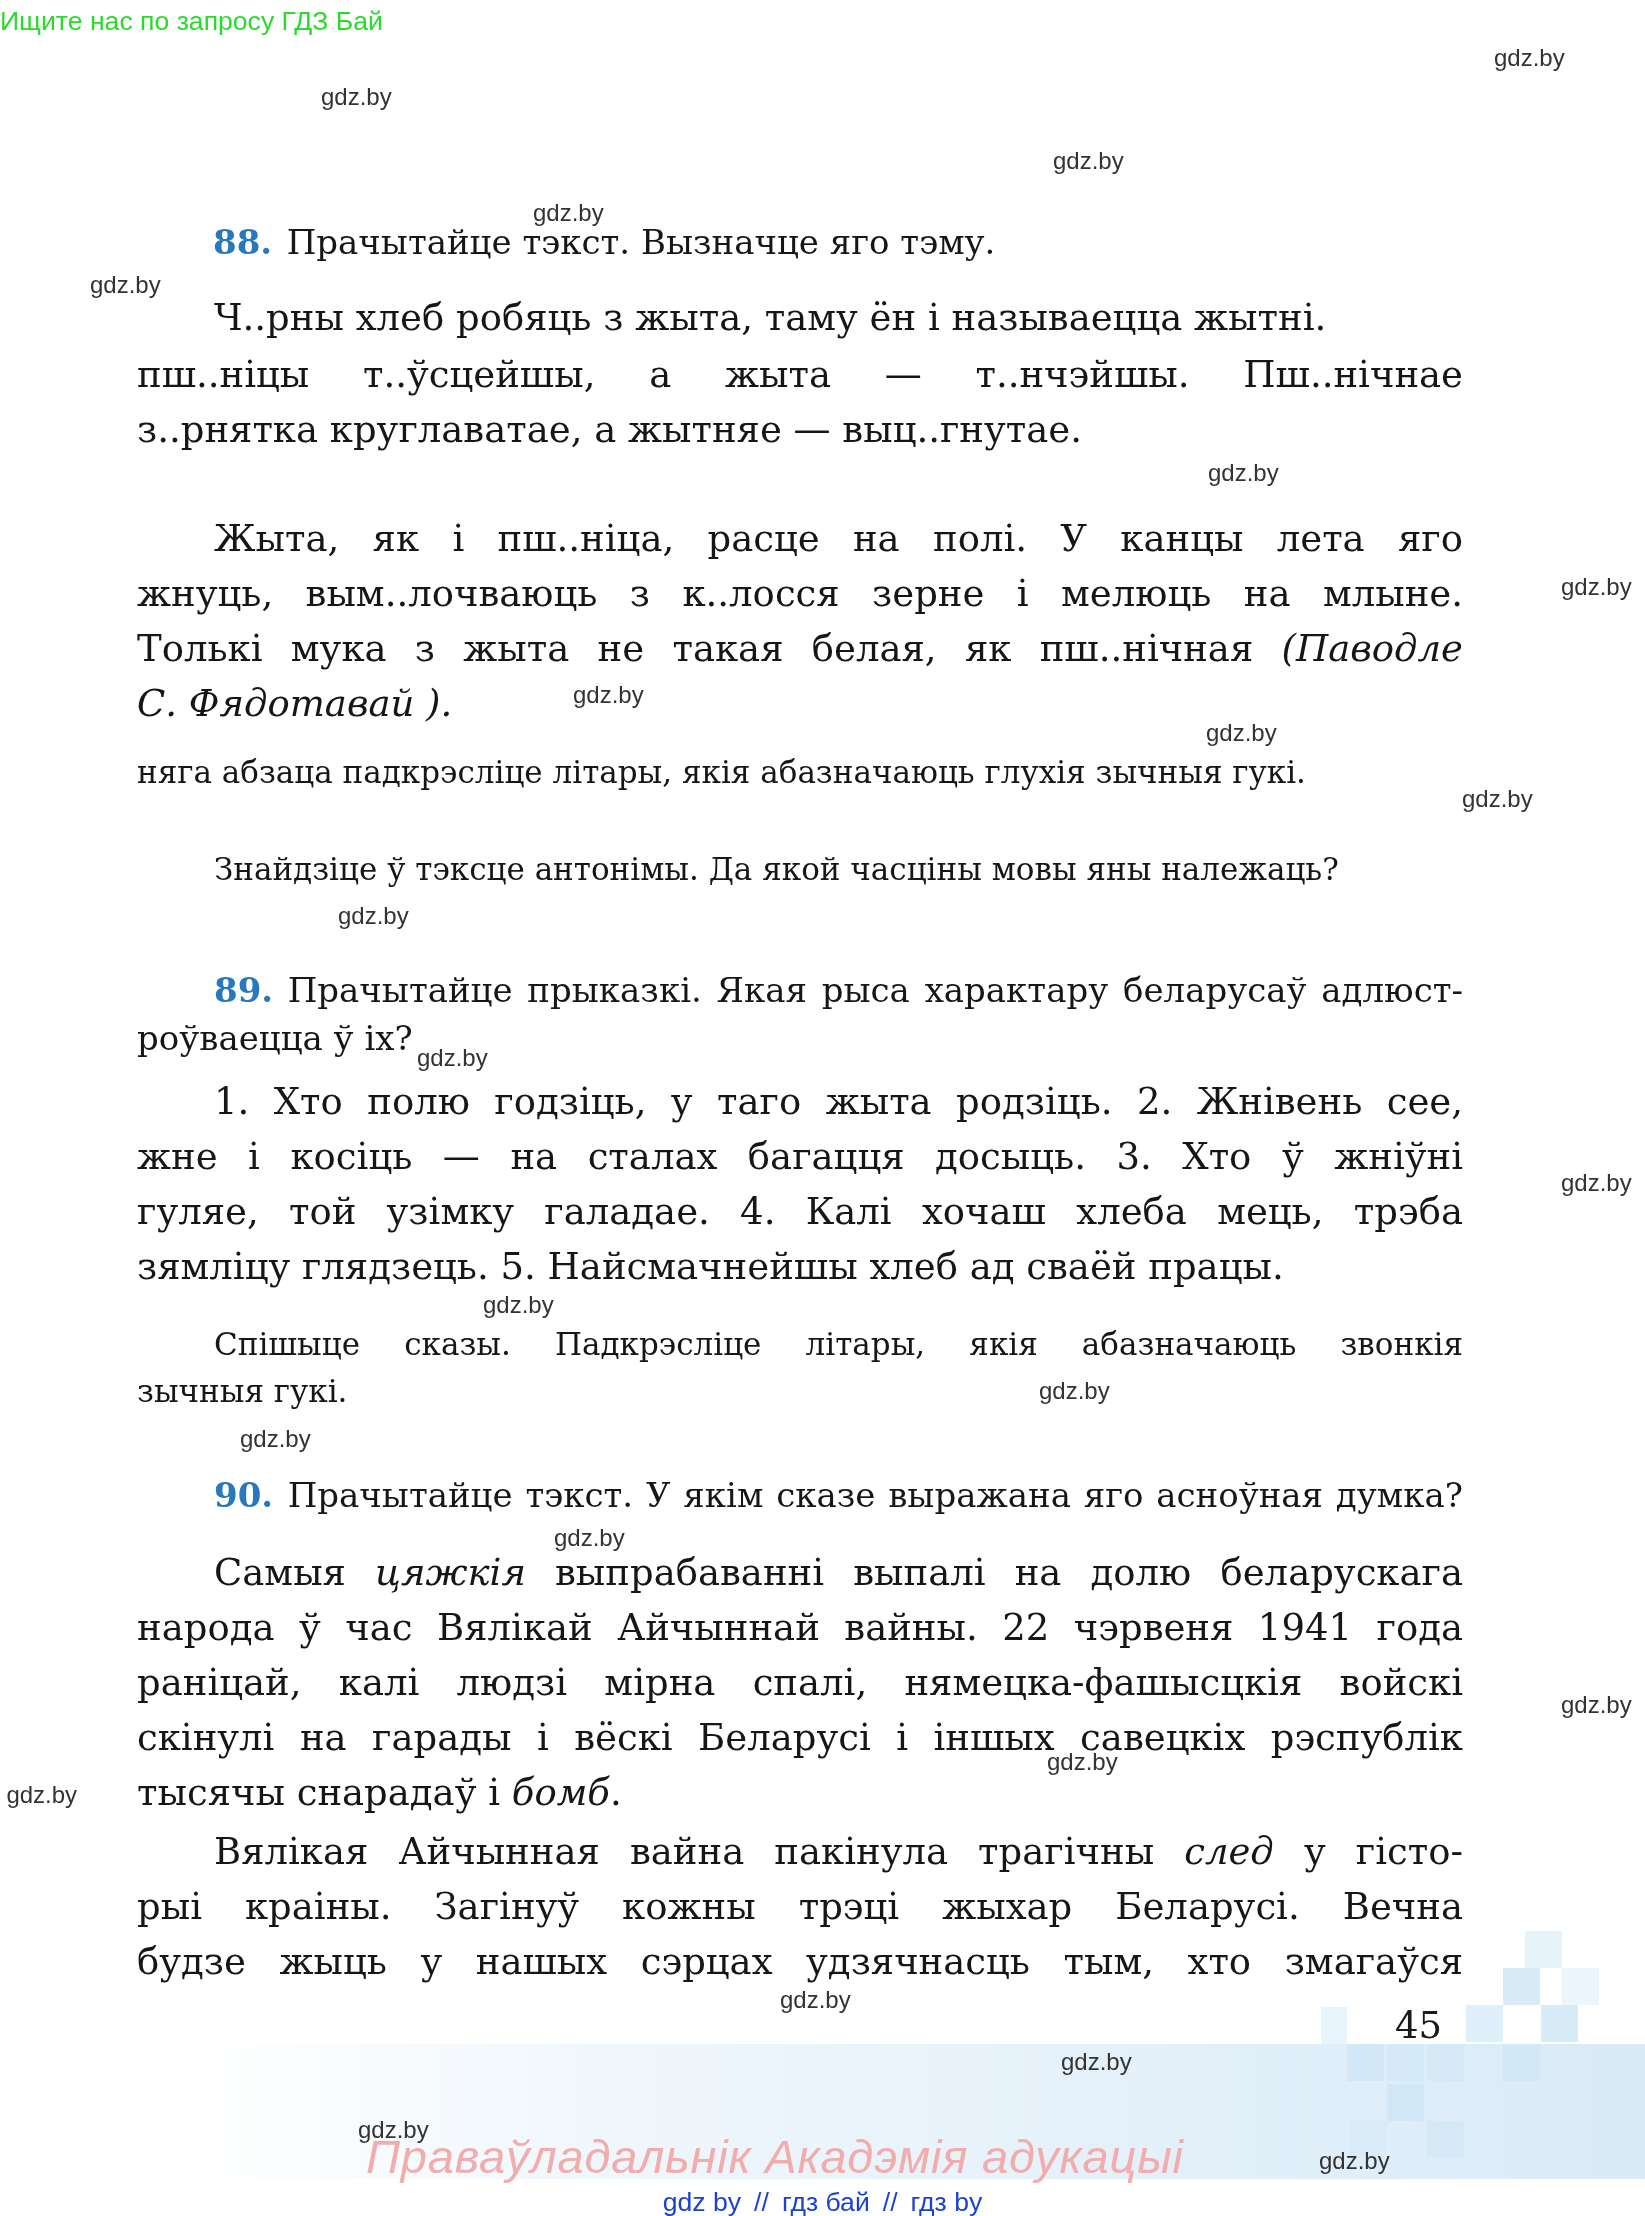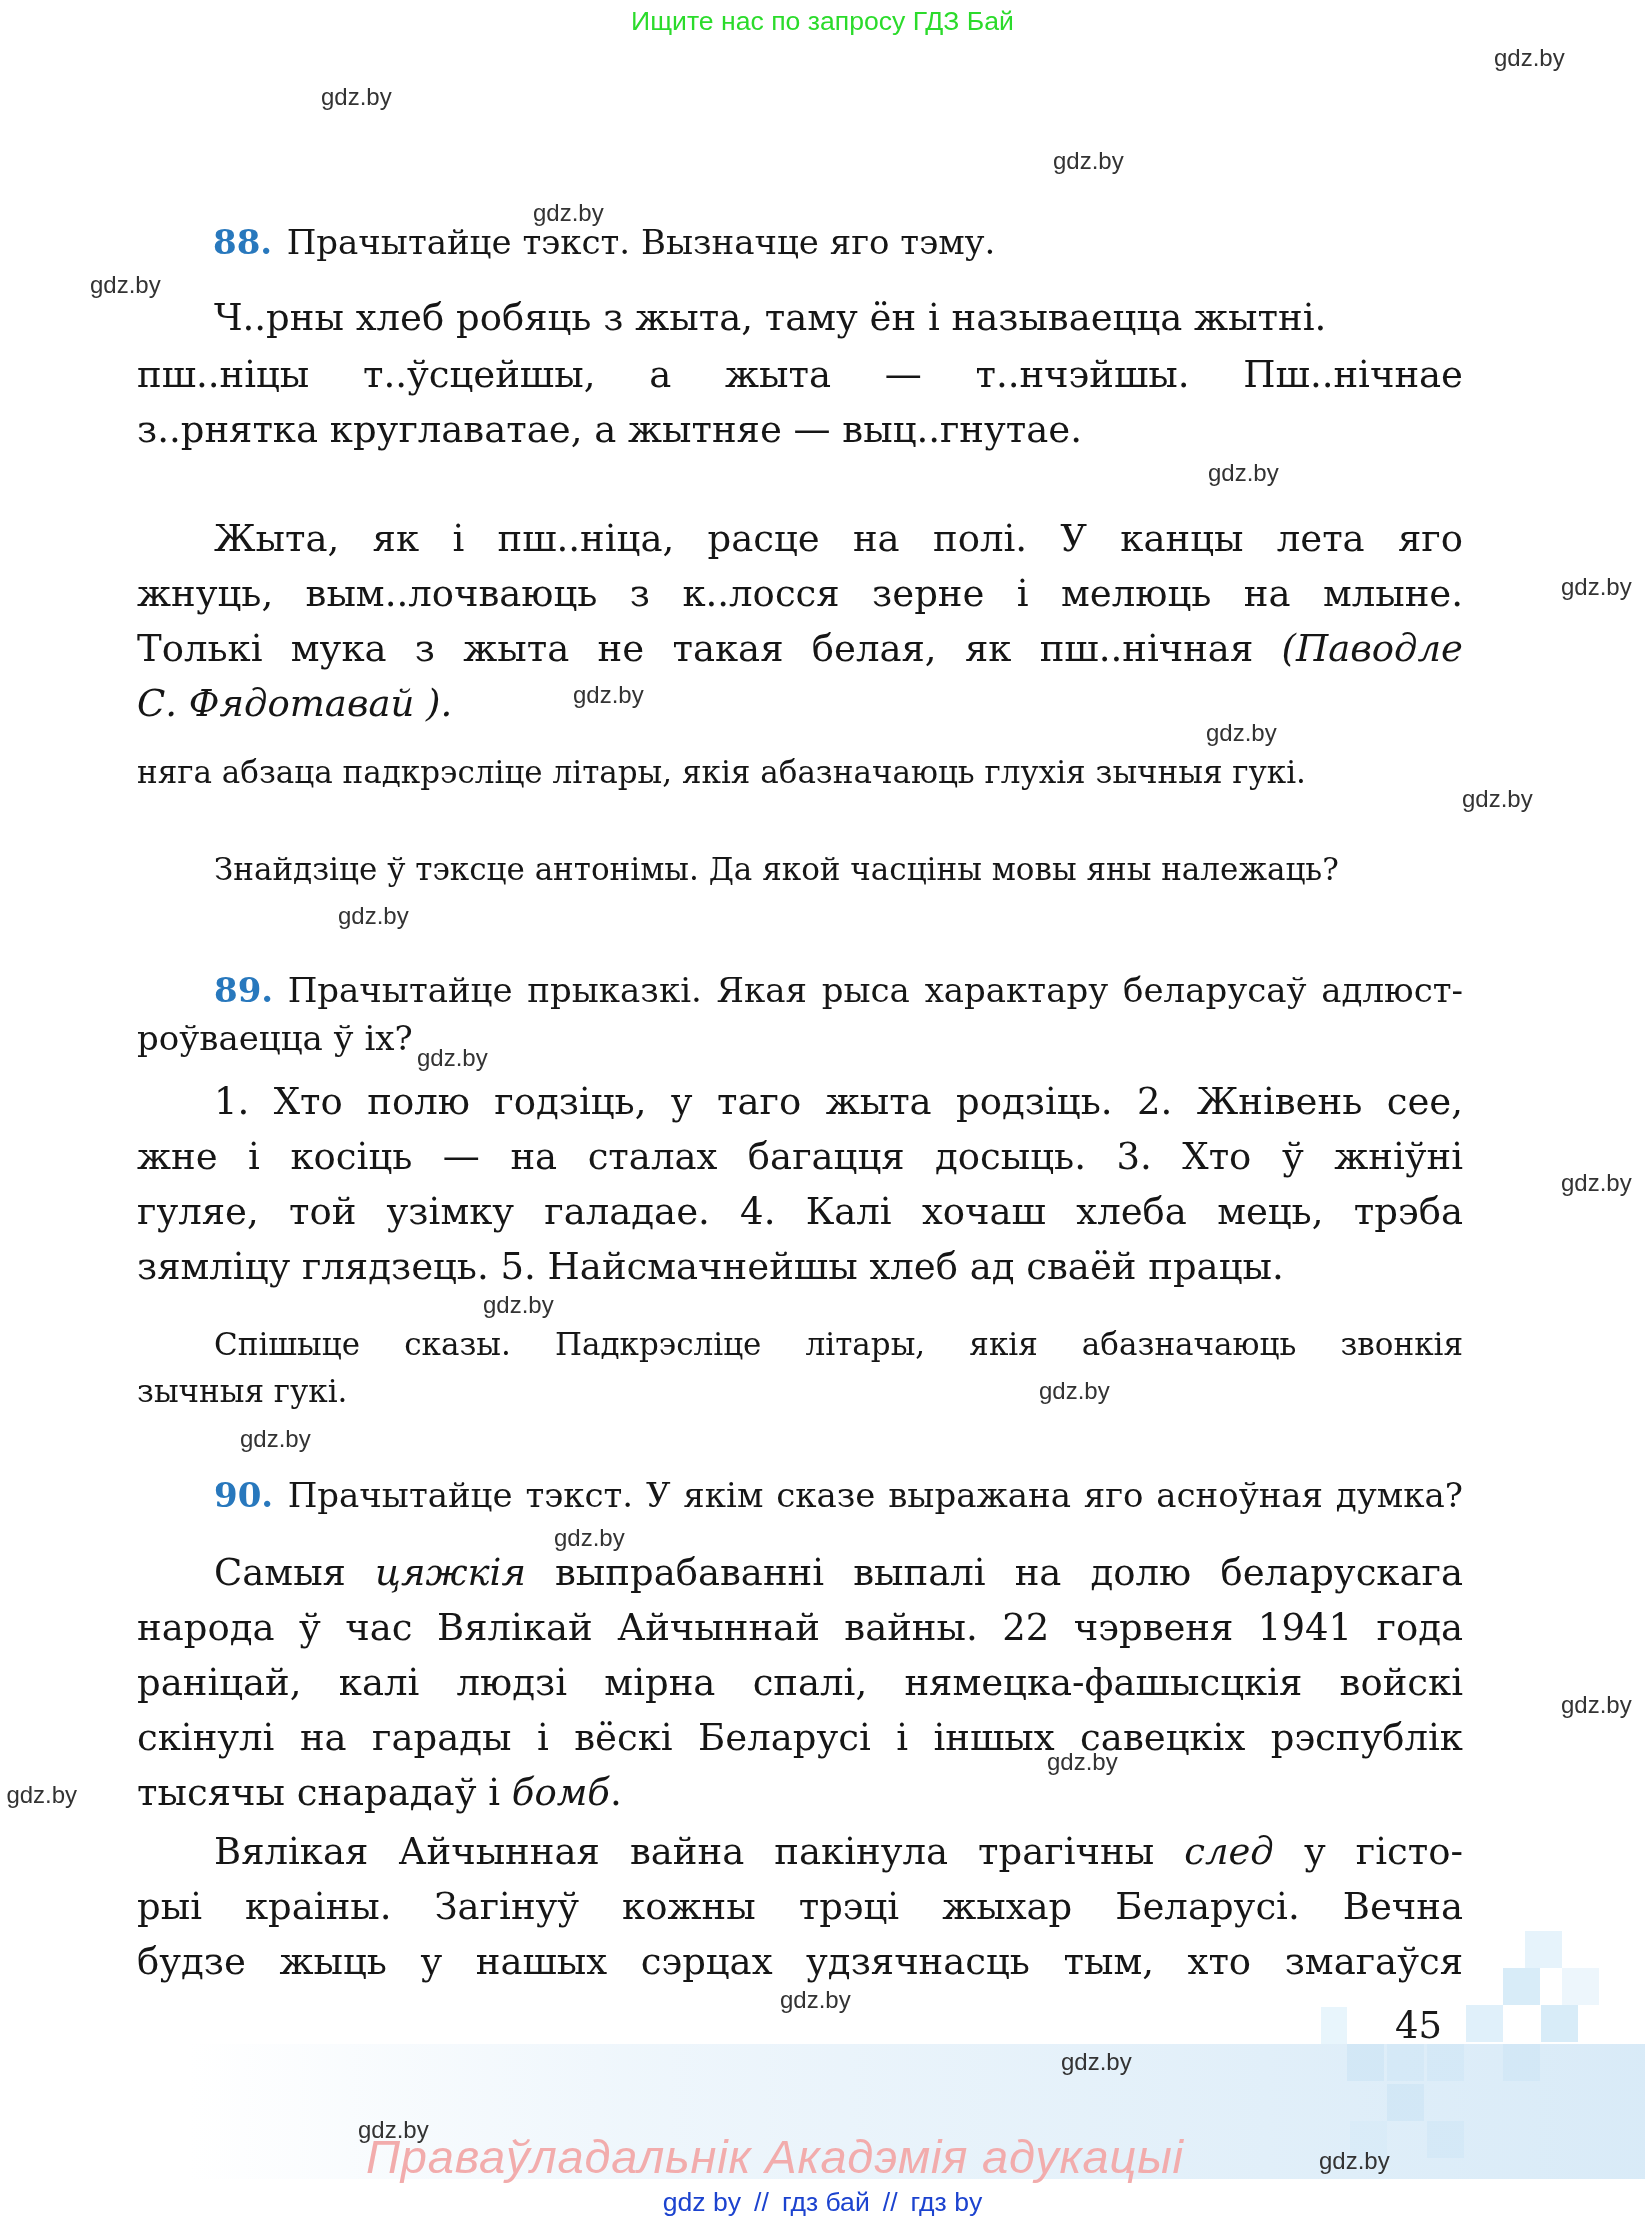--- a/index.html
+++ b/index.html
@@ -1,21 +1,21 @@
 <!DOCTYPE html>
 <html style="font-size:13px"><head>
 <meta charset="utf-8">
 <style>
   html,body { margin:0; padding:0; background:#ffffff; }
   .page {
     position:relative; width:1645px; height:2216px; background:#ffffff;
     font-family:"DejaVu Serif", serif; color:#161616; overflow:hidden;
   }
   .promo {
-    position:absolute; top:6.4px; left:0; width:100%; text-align:center;
+    position:absolute; top:6.4px; left:0; width:100%; 
     font-family:"Liberation Sans", sans-serif; font-size:26.6px; color:#2bdb2b;
   }
   .wm {
     position:absolute; font-family:"Liberation Sans", sans-serif;
     font-size:24px; color:#333333; white-space:nowrap; z-index:5;
   }
   .block { position:absolute; left:137px; width:1326px; z-index:2; }
   .line { text-align:justify; text-align-last:justify; }
   .line.end { text-align-last:left; }
   .line.indent { padding-left:77px; }

